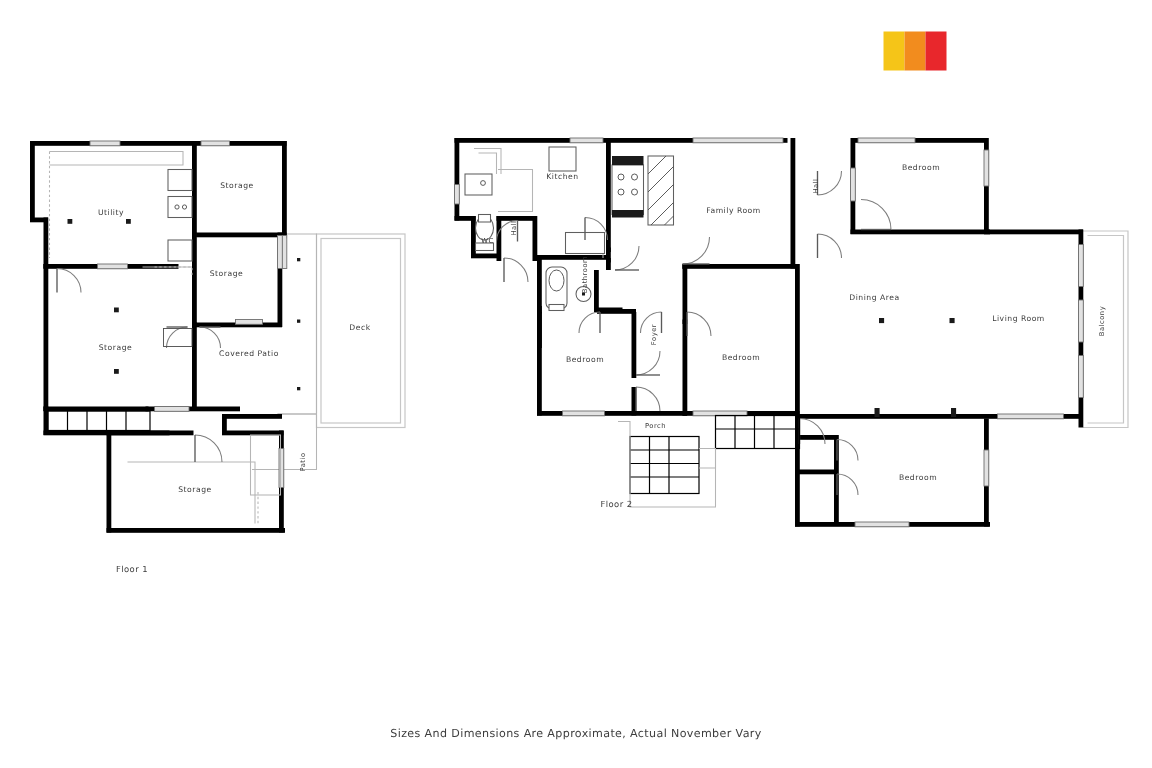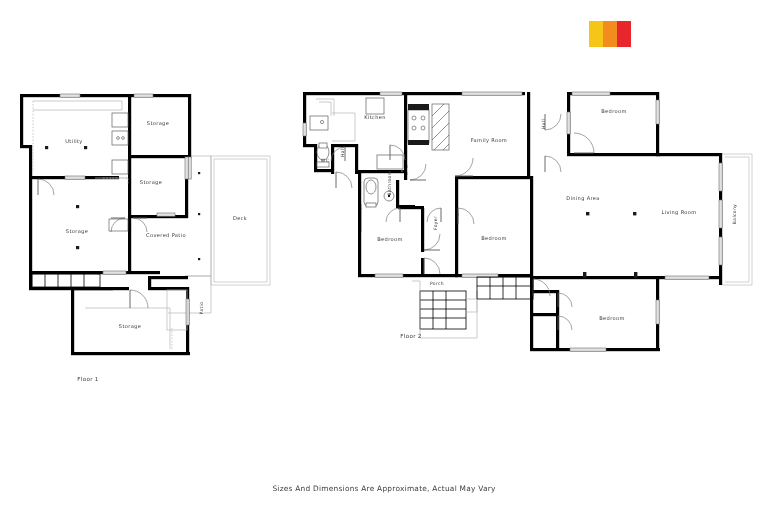--- a/index.html
+++ b/index.html
@@ -413,14 +413,14 @@
         <text class="rlabel" x="612" y="320">Bedroom</text>
       </g>
     </g>
 
     <g>
       <text class="flabel" x="88" y="381">Floor 1</text>
       <text class="flabel" x="411" y="338">Floor 2</text>
     </g>
   </svg>
 
-  <div id="footer-note">Sizes And Dimensions Are Approximate, Actual May Vary</div>
+  <div id="footer-note">Sizes And Dimensions Are Approximate, Actual November Vary</div>
 </div>
 
 </body></html>

